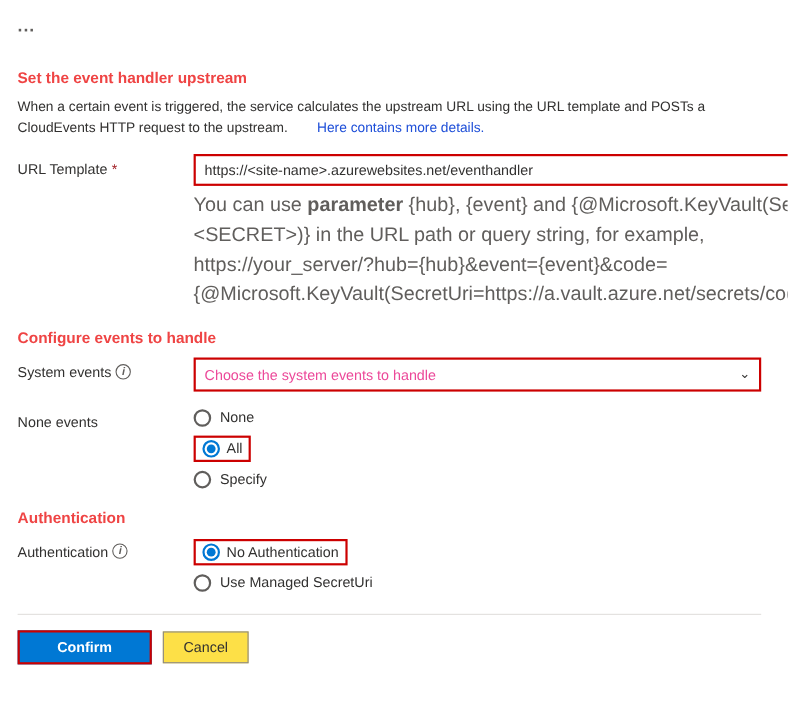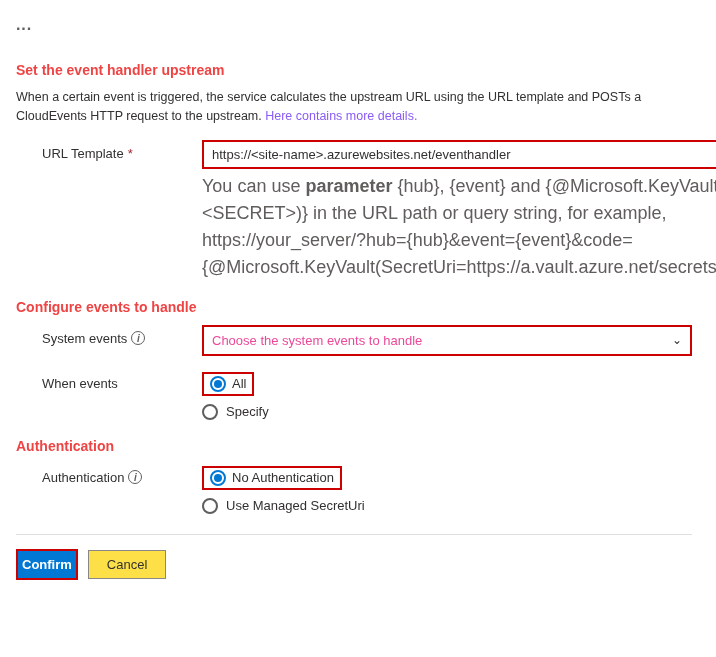--- a/index.html
+++ b/index.html
@@ -34,28 +34,28 @@
       color: #ef4444;
       margin-bottom: 10px;
     }
     .description {
       font-size: 12.5px;
       color: #323130;
       line-height: 1.5;
       margin-bottom: 14px;
     }
     .description a {
-      color: #8b5cf6;
+      color: #1d4ed8;
       text-decoration: none;
+      margin-left: 23px;
     }
     .form-row {
       display: flex;
       align-items: flex-start;
       margin-bottom: 14px;
-      margin-left: 26px;
     }
     .form-label {
       width: 160px;
       min-width: 160px;
       font-size: 13px;
       color: #323130;
       padding-top: 6px;
       display: flex;
       align-items: center;
       gap: 4px;
@@ -166,21 +166,21 @@
       padding: 14px 0 0 0;
       display: flex;
       align-items: center;
       gap: 10px;
       margin-top: 20px;
     }
     .btn-confirm {
       background: #0078d4;
       color: #fff;
       border: 2px solid #c00;
-      padding: 6px 4px;
+      padding: 6px 34px;
       font-size: 13px;
       font-weight: 600;
       cursor: pointer;
     }
     .btn-cancel {
       background: #fde047;
       color: #323130;
       border: 1px solid #8a8886;
       padding: 6px 18px;
       font-size: 13px;
@@ -230,25 +230,29 @@
           <select class="dropdown-select">
             <option value="">Choose the system events to handle</option>
           </select>
           <span class="dropdown-chevron">⌄</span>
         </div>
       </div>
     </div>
 
     <div class="form-row">
       <div class="form-label">
-        <span>When events</span>
+        <span>None events</span>
       </div>
       <div class="form-control">
         <div class="radio-group">
 
+          <label class="radio-item">
+            <div class="radio-custom"></div>
+            <span class="radio-label">None</span>
+          </label>
 
           <label class="radio-item">
             <div style="border: 2px solid #c00; padding: 2px 6px; display: inline-flex; align-items: center; gap: 6px;">
               <div class="radio-custom selected"></div>
               <span class="radio-label">All</span>
             </div>
           </label>
 
           <label class="radio-item">
             <div class="radio-custom"></div>

